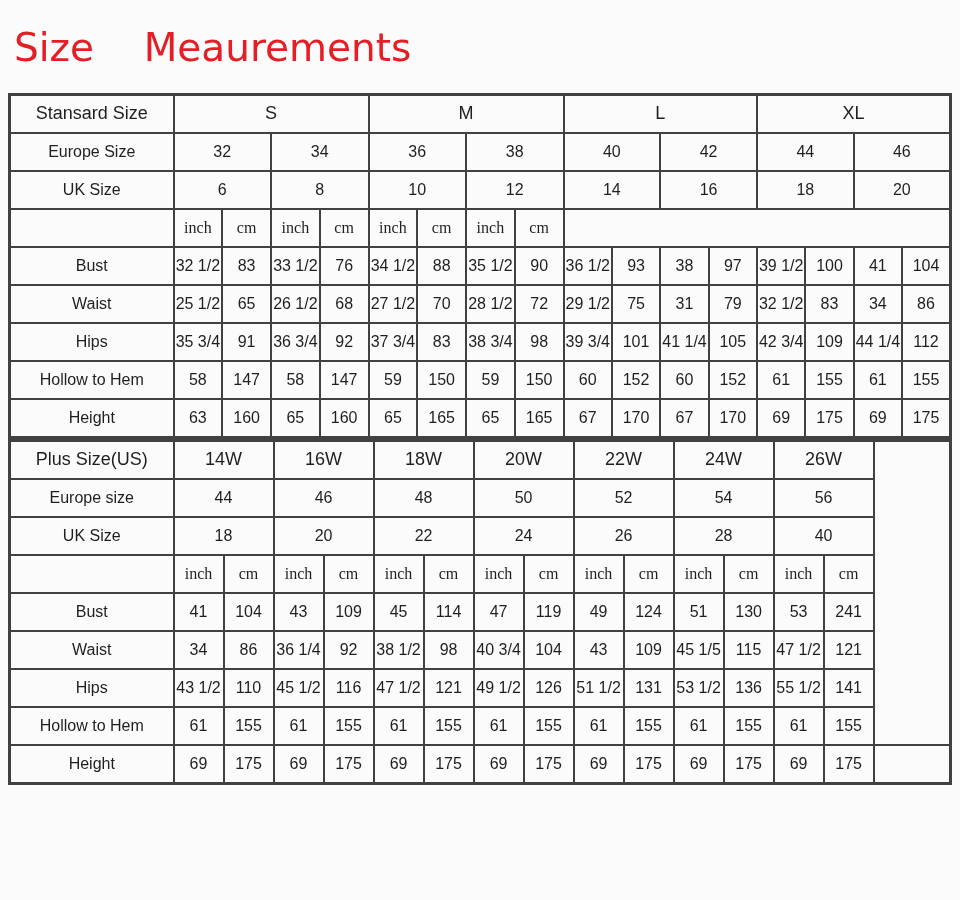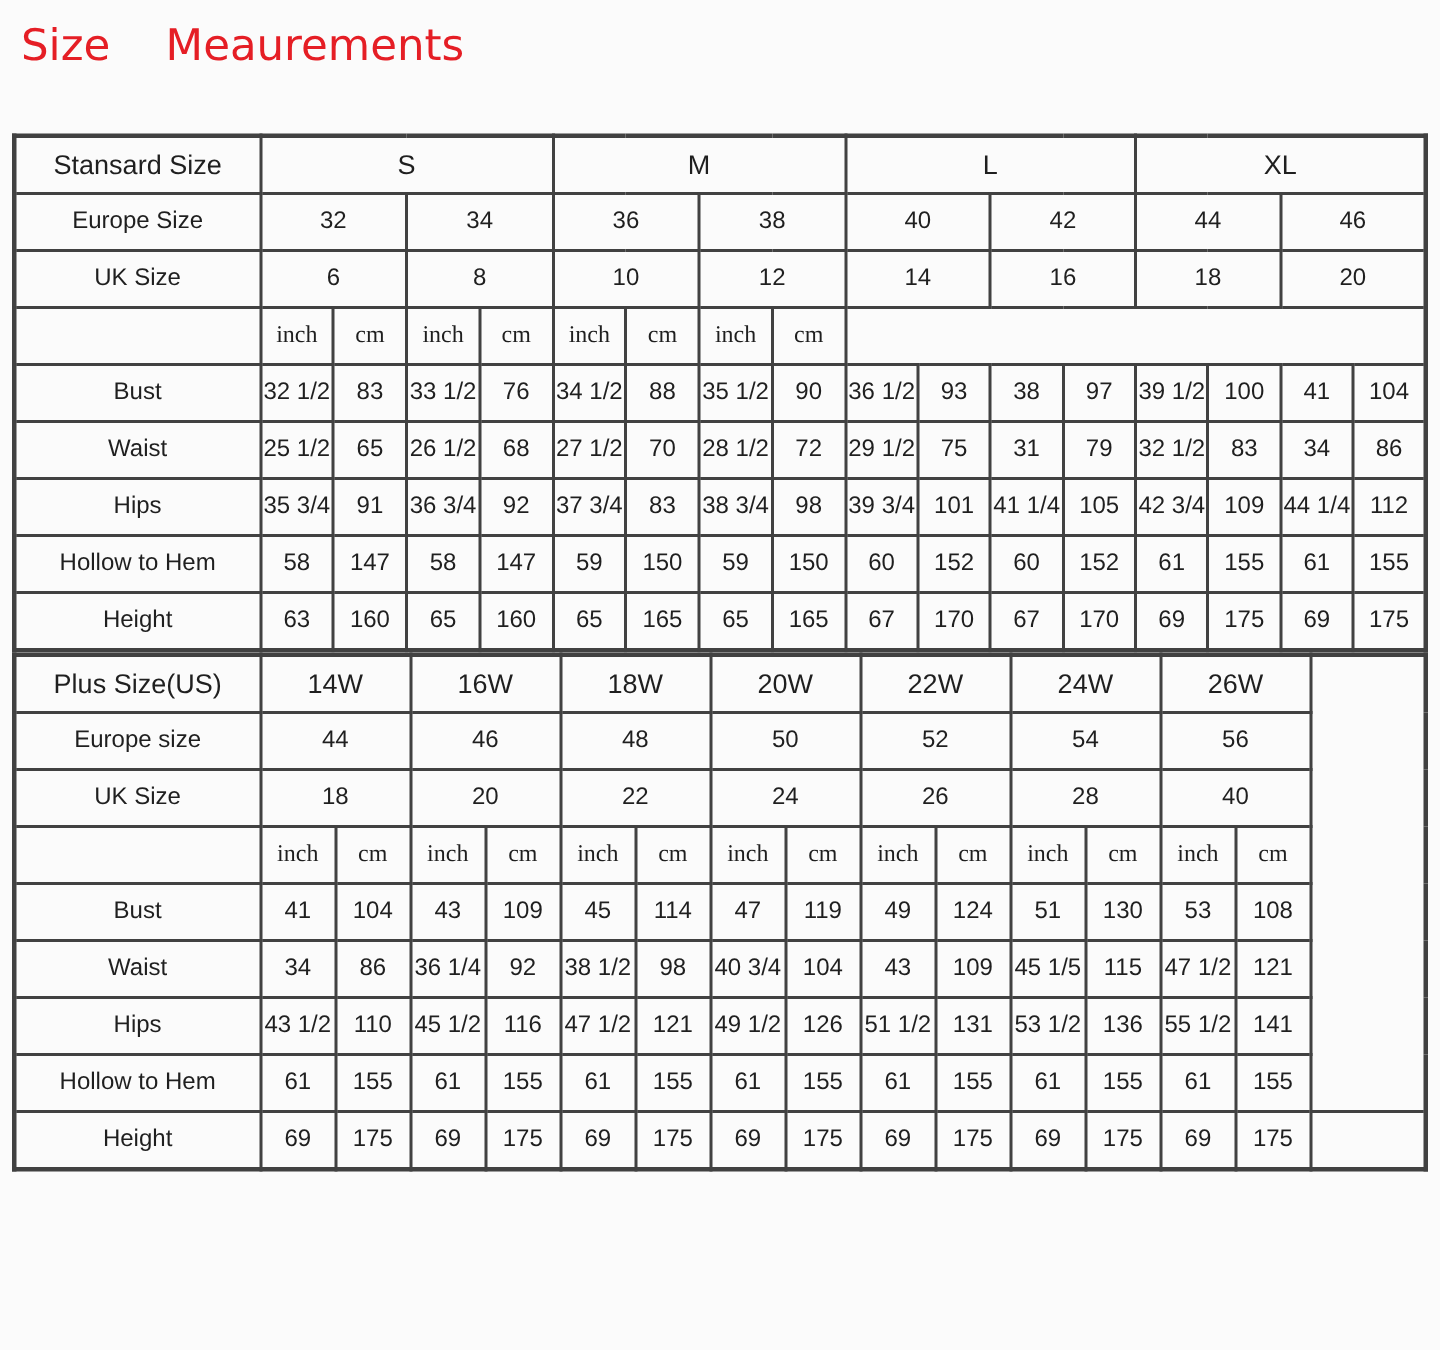--- a/index.html
+++ b/index.html
@@ -10,37 +10,37 @@
   }
   html,body{
     margin:0; padding:0;
     width:960px; height:900px;
     overflow:hidden;
     background:var(--bg);
     color:var(--text);
     font-family:"Liberation Sans", sans-serif;
   }
   .title{
-    margin:14px 0 0 14px;
-    font-size:29px;
+    margin:26px 0 0 14px;
+    font-size:39px;
     line-height:1.15;
     font-weight:500;
     color:var(--title-red);
     white-space:pre;
     font-family:"DejaVu Sans", sans-serif;
   }
   table.size-table{
     border-collapse:collapse;
     table-layout:fixed;
     width:944px;
     margin:0 8px;
     border:3px solid var(--border);
     background:var(--bg);
   }
-  #standard-table{ margin-top:42px; }
+  #standard-table{ margin-top:22px; }
   #plus-table{ }
   .size-table td, .size-table th{
     border:2px solid var(--border);
     height:36px;
     padding:0 1px;
     text-align:center;
     vertical-align:middle;
     font-weight:400;
     font-size:16px;
     overflow:hidden;
@@ -284,21 +284,21 @@
         <td>109</td>
         <td>45</td>
         <td>114</td>
         <td>47</td>
         <td>119</td>
         <td>49</td>
         <td>124</td>
         <td>51</td>
         <td>130</td>
         <td>53</td>
-        <td>108</td>
+        <td>241</td>
       </tr>
       <tr>
         <td class="lbl">Waist</td>
         <td>34</td>
         <td>86</td>
         <td>36 1/4</td>
         <td>92</td>
         <td>38 1/2</td>
         <td>98</td>
         <td>40 3/4</td>

